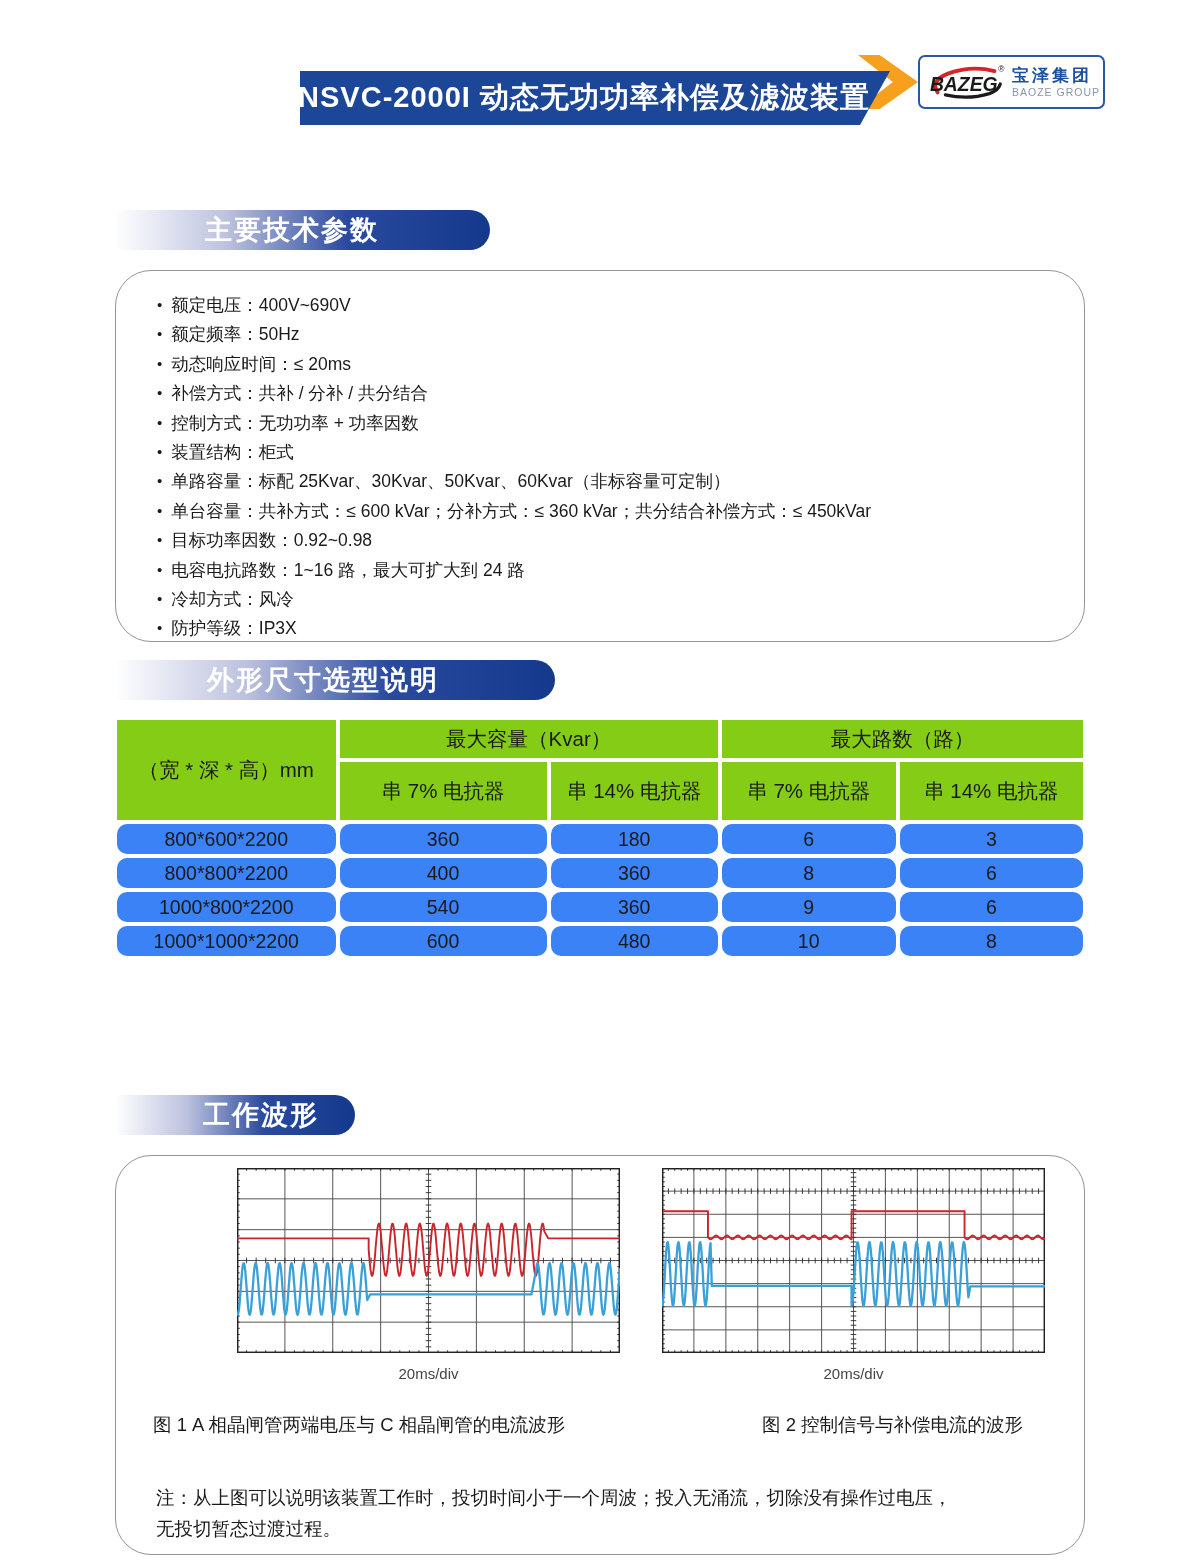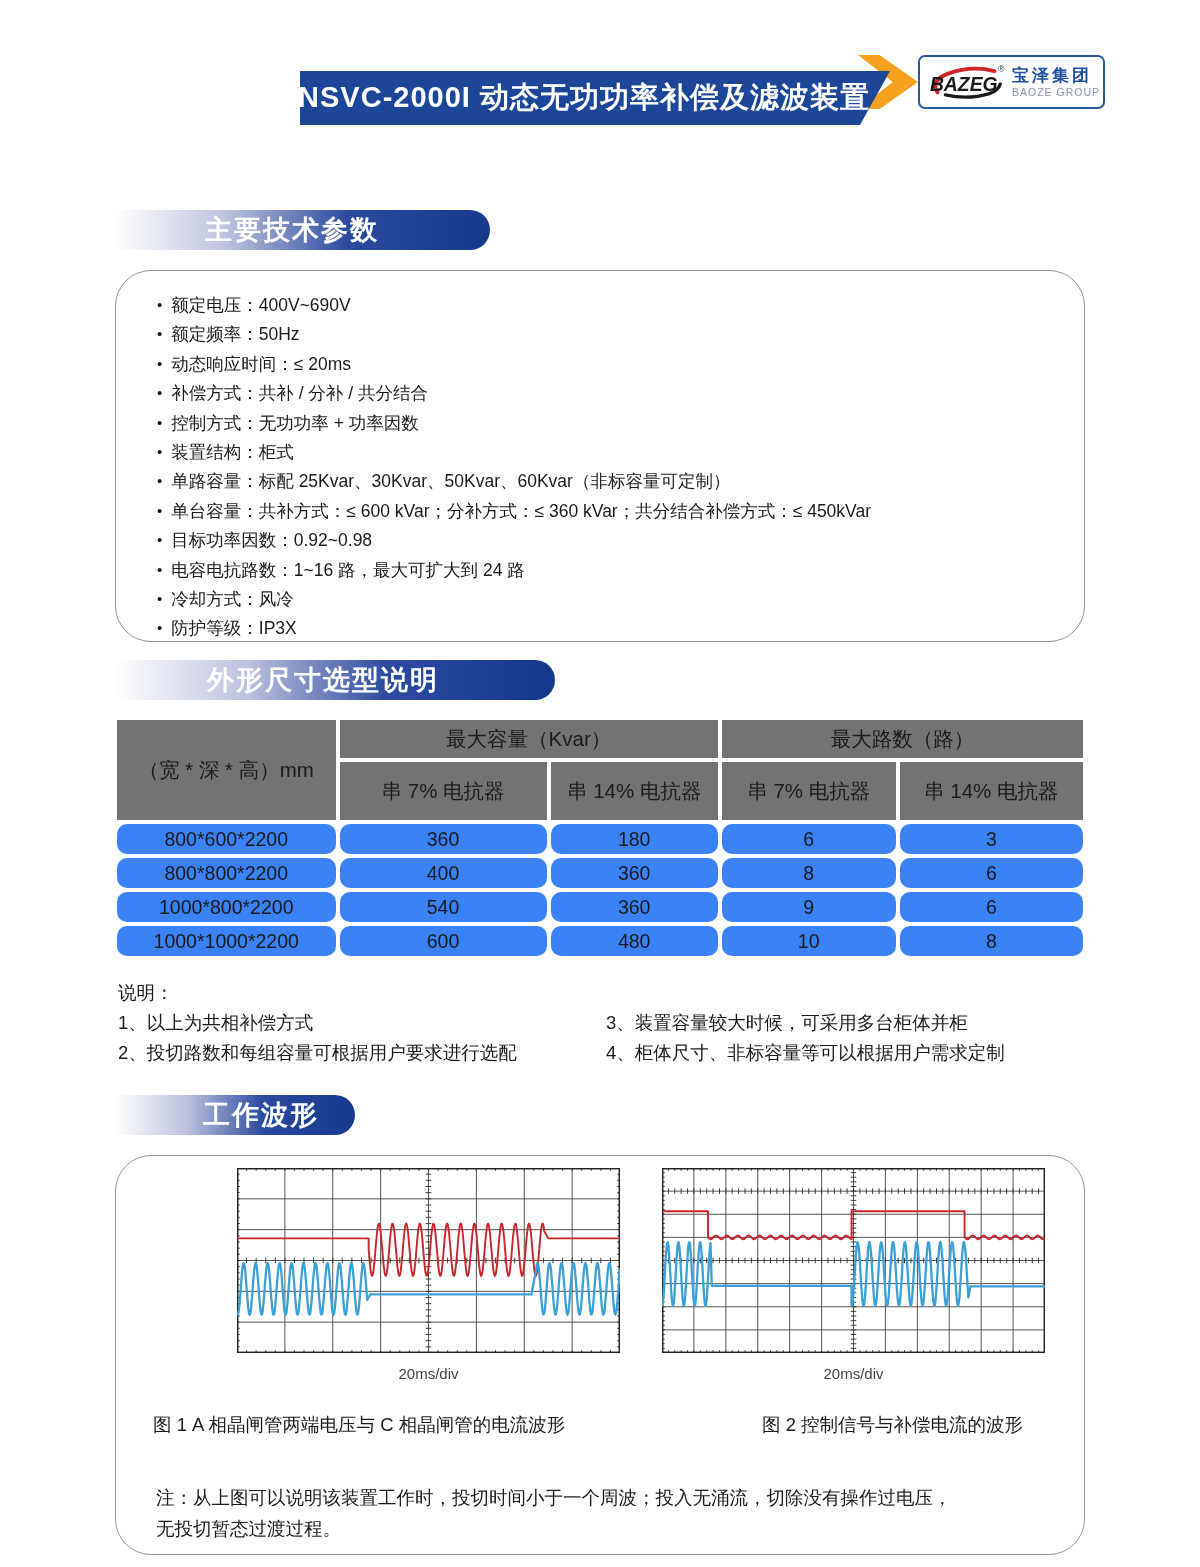--- a/index.html
+++ b/index.html
@@ -31,21 +31,21 @@
 
   
   .params-box { position:absolute; left:115px; top:270px; width:970px; height:372px;
     border:1.5px solid #949494; border-radius:36px; padding:20px 24px 0 41px; }
   .spec-item { font-size:17.5px; line-height:28.4px; white-space:nowrap; }
   .bullet { font-size:15px; margin-right:9px; position:relative; top:-1px; }
 
   
   .dims-table { position:absolute; left:113px; top:716px; width:974px; border-collapse:separate;
     border-spacing:4px; table-layout:fixed; }
-  .dims-table th { background:#737373; font-weight:normal; font-size:20.5px; text-align:center; vertical-align:middle; }
+  .dims-table th { background:#84cc16; font-weight:normal; font-size:20.5px; text-align:center; vertical-align:middle; }
   .dims-table td { background:#3b82f6; font-size:19.5px; text-align:center; vertical-align:middle; height:30px;border-radius:10px; }
   .dims-table .gh { height:38px; }
   .dims-table .sh { height:58px; }
 
   .dims-notes { position:absolute; left:118px; top:978px; width:967px; font-size:18.5px; line-height:30px; }
   .dims-notes .cols { display:flex; }
   .dims-notes .col-l { width:488px; }
   .dims-notes .col-r { flex:1; }
 
   
@@ -150,33 +150,20 @@
         <tr>
           <td>1000*1000*2200</td>
           <td>600</td>
           <td>480</td>
           <td>10</td>
           <td>8</td>
         </tr>
       </tbody>
   </table>
 
-  <div class="dims-notes">
-    <div>说明：</div>
-    <div class="cols">
-      <div class="col-l">
-          <div>1、以上为共相补偿方式</div>
-          <div>2、投切路数和每组容量可根据用户要求进行选配</div>
-        </div>
-      <div class="col-r">
-          <div>3、装置容量较大时候，可采用多台柜体并柜</div>
-          <div>4、柜体尺寸、非标容量等可以根据用户需求定制</div>
-        </div>
-    </div>
-  </div>
 
   <div class="badge badge-wave">工作波形</div>
   <div class="wave-box">
     <div class="figure f1">
       <svg class="scope" preserveAspectRatio="none" viewBox="0 0 400 192">
           <path d="M0.0 0 V192 M50.0 0 V192 M100.0 0 V192 M150.0 0 V192 M200.0 0 V192 M250.0 0 V192 M300.0 0 V192 M350.0 0 V192 M400.0 0 V192 M0 0.0 H400 M0 32.0 H400 M0 64.0 H400 M0 96.0 H400 M0 128.0 H400 M0 160.0 H400 M0 192.0 H400 " fill="none" stroke="#4d4d4d" stroke-width="1" stroke-linejoin="round" stroke-linecap="round"></path>
           <path d="M0.0 -2.5 V2.5 M10.0 -2.5 V2.5 M20.0 -2.5 V2.5 M30.0 -2.5 V2.5 M40.0 -2.5 V2.5 M50.0 -2.5 V2.5 M60.0 -2.5 V2.5 M70.0 -2.5 V2.5 M80.0 -2.5 V2.5 M90.0 -2.5 V2.5 M100.0 -2.5 V2.5 M110.0 -2.5 V2.5 M120.0 -2.5 V2.5 M130.0 -2.5 V2.5 M140.0 -2.5 V2.5 M150.0 -2.5 V2.5 M160.0 -2.5 V2.5 M170.0 -2.5 V2.5 M180.0 -2.5 V2.5 M190.0 -2.5 V2.5 M200.0 -2.5 V2.5 M210.0 -2.5 V2.5 M220.0 -2.5 V2.5 M230.0 -2.5 V2.5 M240.0 -2.5 V2.5 M250.0 -2.5 V2.5 M260.0 -2.5 V2.5 M270.0 -2.5 V2.5 M280.0 -2.5 V2.5 M290.0 -2.5 V2.5 M300.0 -2.5 V2.5 M310.0 -2.5 V2.5 M320.0 -2.5 V2.5 M330.0 -2.5 V2.5 M340.0 -2.5 V2.5 M350.0 -2.5 V2.5 M360.0 -2.5 V2.5 M370.0 -2.5 V2.5 M380.0 -2.5 V2.5 M390.0 -2.5 V2.5 M400.0 -2.5 V2.5 M0.0 93.5 V98.5 M10.0 93.5 V98.5 M20.0 93.5 V98.5 M30.0 93.5 V98.5 M40.0 93.5 V98.5 M50.0 93.5 V98.5 M60.0 93.5 V98.5 M70.0 93.5 V98.5 M80.0 93.5 V98.5 M90.0 93.5 V98.5 M100.0 93.5 V98.5 M110.0 93.5 V98.5 M120.0 93.5 V98.5 M130.0 93.5 V98.5 M140.0 93.5 V98.5 M150.0 93.5 V98.5 M160.0 93.5 V98.5 M170.0 93.5 V98.5 M180.0 93.5 V98.5 M190.0 93.5 V98.5 M200.0 93.5 V98.5 M210.0 93.5 V98.5 M220.0 93.5 V98.5 M230.0 93.5 V98.5 M240.0 93.5 V98.5 M250.0 93.5 V98.5 M260.0 93.5 V98.5 M270.0 93.5 V98.5 M280.0 93.5 V98.5 M290.0 93.5 V98.5 M300.0 93.5 V98.5 M310.0 93.5 V98.5 M320.0 93.5 V98.5 M330.0 93.5 V98.5 M340.0 93.5 V98.5 M350.0 93.5 V98.5 M360.0 93.5 V98.5 M370.0 93.5 V98.5 M380.0 93.5 V98.5 M390.0 93.5 V98.5 M400.0 93.5 V98.5 M0.0 189.5 V194.5 M10.0 189.5 V194.5 M20.0 189.5 V194.5 M30.0 189.5 V194.5 M40.0 189.5 V194.5 M50.0 189.5 V194.5 M60.0 189.5 V194.5 M70.0 189.5 V194.5 M80.0 189.5 V194.5 M90.0 189.5 V194.5 M100.0 189.5 V194.5 M110.0 189.5 V194.5 M120.0 189.5 V194.5 M130.0 189.5 V194.5 M140.0 189.5 V194.5 M150.0 189.5 V194.5 M160.0 189.5 V194.5 M170.0 189.5 V194.5 M180.0 189.5 V194.5 M190.0 189.5 V194.5 M200.0 189.5 V194.5 M210.0 189.5 V194.5 M220.0 189.5 V194.5 M230.0 189.5 V194.5 M240.0 189.5 V194.5 M250.0 189.5 V194.5 M260.0 189.5 V194.5 M270.0 189.5 V194.5 M280.0 189.5 V194.5 M290.0 189.5 V194.5 M300.0 189.5 V194.5 M310.0 189.5 V194.5 M320.0 189.5 V194.5 M330.0 189.5 V194.5 M340.0 189.5 V194.5 M350.0 189.5 V194.5 M360.0 189.5 V194.5 M370.0 189.5 V194.5 M380.0 189.5 V194.5 M390.0 189.5 V194.5 M400.0 189.5 V194.5 M-2.5 0.0 H2.5 M-2.5 6.4 H2.5 M-2.5 12.8 H2.5 M-2.5 19.2 H2.5 M-2.5 25.6 H2.5 M-2.5 32.0 H2.5 M-2.5 38.4 H2.5 M-2.5 44.8 H2.5 M-2.5 51.2 H2.5 M-2.5 57.6 H2.5 M-2.5 64.0 H2.5 M-2.5 70.4 H2.5 M-2.5 76.8 H2.5 M-2.5 83.2 H2.5 M-2.5 89.6 H2.5 M-2.5 96.0 H2.5 M-2.5 102.4 H2.5 M-2.5 108.8 H2.5 M-2.5 115.2 H2.5 M-2.5 121.6 H2.5 M-2.5 128.0 H2.5 M-2.5 134.4 H2.5 M-2.5 140.8 H2.5 M-2.5 147.2 H2.5 M-2.5 153.6 H2.5 M-2.5 160.0 H2.5 M-2.5 166.4 H2.5 M-2.5 172.8 H2.5 M-2.5 179.2 H2.5 M-2.5 185.6 H2.5 M197.5 0.0 H202.5 M197.5 6.4 H202.5 M197.5 12.8 H202.5 M197.5 19.2 H202.5 M197.5 25.6 H202.5 M197.5 32.0 H202.5 M197.5 38.4 H202.5 M197.5 44.8 H202.5 M197.5 51.2 H202.5 M197.5 57.6 H202.5 M197.5 64.0 H202.5 M197.5 70.4 H202.5 M197.5 76.8 H202.5 M197.5 83.2 H202.5 M197.5 89.6 H202.5 M197.5 96.0 H202.5 M197.5 102.4 H202.5 M197.5 108.8 H202.5 M197.5 115.2 H202.5 M197.5 121.6 H202.5 M197.5 128.0 H202.5 M197.5 134.4 H202.5 M197.5 140.8 H202.5 M197.5 147.2 H202.5 M197.5 153.6 H202.5 M197.5 160.0 H202.5 M197.5 166.4 H202.5 M197.5 172.8 H202.5 M197.5 179.2 H202.5 M197.5 185.6 H202.5 M397.5 0.0 H402.5 M397.5 6.4 H402.5 M397.5 12.8 H402.5 M397.5 19.2 H402.5 M397.5 25.6 H402.5 M397.5 32.0 H402.5 M397.5 38.4 H402.5 M397.5 44.8 H402.5 M397.5 51.2 H402.5 M397.5 57.6 H402.5 M397.5 64.0 H402.5 M397.5 70.4 H402.5 M397.5 76.8 H402.5 M397.5 83.2 H402.5 M397.5 89.6 H402.5 M397.5 96.0 H402.5 M397.5 102.4 H402.5 M397.5 108.8 H402.5 M397.5 115.2 H402.5 M397.5 121.6 H402.5 M397.5 128.0 H402.5 M397.5 134.4 H402.5 M397.5 140.8 H402.5 M397.5 147.2 H402.5 M397.5 153.6 H402.5 M397.5 160.0 H402.5 M397.5 166.4 H402.5 M397.5 172.8 H402.5 M397.5 179.2 H402.5 M397.5 185.6 H402.5 " fill="none" stroke="#333" stroke-width="1" stroke-linejoin="round" stroke-linecap="round"></path>
           <rect x="0.75" y="0.75" width="398.5" height="190.5" fill="none" stroke="#222" stroke-width="1.5"></rect>
           <path d="M0.0 73.0 L137.5 73.0 L137.5 84.8 L138.2 92.7 L138.8 99.9 L139.5 105.8 L140.2 109.9 L140.8 111.9 L141.5 111.5 L142.2 108.8 L142.8 104.1 L143.5 97.7 L144.2 90.2 L144.8 82.2 L145.5 74.5 L146.2 67.6 L146.8 62.2 L147.5 58.8 L148.2 57.6 L148.8 58.7 L149.5 62.1 L150.2 67.4 L150.8 74.2 L151.5 82.0 L152.2 89.9 L152.8 97.5 L153.5 103.9 L154.2 108.7 L154.8 111.4 L155.5 111.9 L156.2 110.0 L156.9 106.0 L157.5 100.1 L158.2 92.9 L158.9 85.1 L159.5 77.2 L160.2 69.9 L160.9 64.0 L161.5 59.8 L162.2 57.8 L162.9 58.1 L163.5 60.7 L164.2 65.3 L164.9 71.7 L165.5 79.2 L166.2 87.1 L166.9 94.9 L167.5 101.8 L168.2 107.2 L168.9 110.7 L169.5 112.0 L170.2 110.9 L170.9 107.6 L171.5 102.4 L172.2 95.6 L172.9 87.9 L173.5 79.9 L174.2 72.4 L174.9 65.9 L175.5 61.0 L176.2 58.2 L176.9 57.7 L177.5 59.5 L178.2 63.5 L178.9 69.3 L179.5 76.4 L180.2 84.3 L180.9 92.2 L181.5 99.5 L182.2 105.5 L182.9 109.7 L183.5 111.8 L184.2 111.6 L184.9 109.1 L185.5 104.5 L186.2 98.2 L186.9 90.7 L187.5 82.8 L188.2 75.0 L188.9 68.0 L189.5 62.6 L190.2 59.0 L190.9 57.6 L191.5 58.6 L192.2 61.8 L192.9 67.0 L193.6 73.7 L194.2 81.4 L194.9 89.4 L195.6 97.0 L196.2 103.5 L196.9 108.4 L197.6 111.3 L198.2 111.9 L198.9 110.2 L199.6 106.3 L200.2 100.6 L200.9 93.5 L201.6 85.6 L202.2 77.7 L202.9 70.4 L203.6 64.3 L204.2 60.0 L204.9 57.8 L205.6 58.0 L206.2 60.4 L206.9 65.0 L207.6 71.2 L208.2 78.6 L208.9 86.6 L209.6 94.4 L210.2 101.3 L210.9 106.9 L211.6 110.5 L212.2 112.0 L212.9 111.1 L213.6 107.9 L214.2 102.8 L214.9 96.1 L215.6 88.4 L216.2 80.5 L216.9 72.9 L217.6 66.3 L218.2 61.3 L218.9 58.3 L219.6 57.6 L220.2 59.3 L220.9 63.1 L221.6 68.8 L222.2 75.9 L222.9 83.7 L223.6 91.7 L224.2 99.0 L224.9 105.1 L225.6 109.5 L226.2 111.7 L226.9 111.7 L227.6 109.3 L228.2 104.8 L228.9 98.6 L229.6 91.2 L230.3 83.3 L230.9 75.5 L231.6 68.5 L232.3 62.9 L232.9 59.1 L233.6 57.6 L234.3 58.4 L234.9 61.5 L235.6 66.6 L236.3 73.3 L236.9 80.9 L237.6 88.9 L238.3 96.5 L238.9 103.1 L239.6 108.2 L240.3 111.2 L240.9 112.0 L241.6 110.4 L242.3 106.6 L242.9 101.0 L243.6 94.0 L244.3 86.1 L244.9 78.2 L245.6 70.8 L246.3 64.7 L246.9 60.2 L247.6 57.9 L248.3 57.9 L248.9 60.2 L249.6 64.6 L250.3 70.8 L250.9 78.1 L251.6 86.0 L252.3 93.9 L252.9 100.9 L253.6 106.6 L254.3 110.4 L254.9 112.0 L255.6 111.2 L256.3 108.2 L256.9 103.2 L257.6 96.6 L258.3 89.0 L258.9 81.0 L259.6 73.3 L260.3 66.7 L260.9 61.6 L261.6 58.5 L262.3 57.6 L262.9 59.1 L263.6 62.8 L264.3 68.4 L264.9 75.4 L265.6 83.2 L266.3 91.1 L267.0 98.5 L267.6 104.8 L268.3 109.3 L269.0 111.7 L269.6 111.8 L270.3 109.5 L271.0 105.2 L271.6 99.1 L272.3 91.7 L273.0 83.8 L273.6 76.0 L274.3 68.9 L275.0 63.2 L275.6 59.3 L276.3 57.7 L277.0 58.3 L277.6 61.3 L278.3 66.2 L279.0 72.8 L279.6 80.4 L280.3 88.3 L281.0 96.0 L281.6 102.7 L282.3 107.9 L283.0 111.1 L283.6 112.0 L284.3 110.6 L285.0 106.9 L285.6 101.4 L286.3 94.5 L287.0 86.7 L287.6 78.7 L288.3 71.3 L289.0 65.0 L289.6 60.5 L290.3 58.0 L291.0 57.8 L291.6 60.0 L292.3 64.2 L293.0 70.3 L293.6 77.6 L294.3 85.5 L295.0 93.4 L295.6 100.5 L296.3 106.3 L297.0 110.2 L297.6 111.9 L298.3 111.3 L299.0 108.5 L299.6 103.6 L300.3 97.1 L301.0 89.5 L301.6 81.5 L302.3 73.8 L303.0 67.1 L303.7 61.9 L304.3 58.6 L305.0 57.6 L305.7 58.9 L306.3 62.5 L307.0 68.0 L307.7 74.9 L308.3 82.7 L309.0 90.6 L309.7 98.1 L310.3 104.4 L311.0 109.0 L311.7 111.6 L312.3 111.8 L313.0 109.7 L313.7 105.5 L314.3 99.5 L315.0 92.3 L315.7 84.4 L316.3 76.5 L317.0 69.3 L317.7 63.5 L318.3 59.5 L319.0 57.7 L319.7 58.2 L320.3 61.0 L321.0 65.8 L325.0 73.0 L400.0 73.0 " fill="none" stroke="#c9252b" stroke-width="2" stroke-linejoin="round" stroke-linecap="round"></path>
           <path d="M0.0 150.5 L0.7 152.3 L1.3 151.1 L2.0 147.1 L2.7 140.6 L3.3 132.5 L4.0 123.6 L4.7 114.9 L5.3 107.3 L6.0 101.8 L6.7 98.9 L7.3 99.0 L8.0 102.0 L8.7 107.6 L9.3 115.2 L10.0 123.9 L10.7 132.8 L11.3 140.9 L12.0 147.3 L12.7 151.2 L13.3 152.3 L14.0 150.4 L14.7 145.7 L15.3 138.7 L16.0 130.3 L16.7 121.3 L17.3 112.8 L18.0 105.7 L18.7 100.8 L19.3 98.6 L20.0 99.4 L20.7 103.1 L21.3 109.3 L22.0 117.3 L22.7 126.2 L23.3 135.0 L24.0 142.7 L24.7 148.5 L25.3 151.8 L26.0 152.1 L26.7 149.4 L27.3 144.1 L28.0 136.7 L28.7 128.1 L29.3 119.1 L30.0 110.9 L30.7 104.3 L31.3 100.0 L32.0 98.6 L32.7 100.1 L33.3 104.5 L34.0 111.2 L34.7 119.5 L35.3 128.4 L36.0 137.0 L36.7 144.4 L37.3 149.6 L38.0 152.1 L38.7 151.7 L39.3 148.3 L40.0 142.4 L40.7 134.7 L41.3 125.8 L42.0 117.0 L42.7 109.1 L43.3 103.0 L44.0 99.4 L44.7 98.7 L45.3 101.0 L46.0 106.0 L46.7 113.1 L47.3 121.7 L48.0 130.6 L48.7 139.0 L49.3 145.9 L50.0 150.5 L50.7 152.3 L51.3 151.1 L52.0 147.1 L52.7 140.6 L53.3 132.5 L54.0 123.6 L54.7 114.9 L55.3 107.3 L56.0 101.8 L56.7 98.9 L57.3 99.0 L58.0 102.0 L58.7 107.6 L59.3 115.2 L60.0 123.9 L60.7 132.8 L61.3 140.9 L62.0 147.3 L62.7 151.2 L63.3 152.3 L64.0 150.4 L64.7 145.7 L65.3 138.7 L66.0 130.3 L66.7 121.3 L67.3 112.8 L68.0 105.7 L68.7 100.8 L69.3 98.6 L70.0 99.4 L70.7 103.1 L71.3 109.3 L72.0 117.3 L72.7 126.2 L73.3 135.0 L74.0 142.7 L74.7 148.5 L75.3 151.8 L76.0 152.1 L76.7 149.4 L77.3 144.1 L78.0 136.7 L78.7 128.1 L79.3 119.1 L80.0 110.9 L80.7 104.3 L81.3 100.0 L82.0 98.6 L82.7 100.1 L83.3 104.5 L84.0 111.2 L84.7 119.5 L85.3 128.4 L86.0 137.0 L86.7 144.4 L87.3 149.6 L88.0 152.1 L88.7 151.7 L89.3 148.3 L90.0 142.4 L90.7 134.7 L91.3 125.8 L92.0 117.0 L92.7 109.1 L93.3 103.0 L94.0 99.4 L94.7 98.7 L95.3 101.0 L96.0 106.0 L96.7 113.1 L97.3 121.7 L98.0 130.6 L98.7 139.0 L99.3 145.9 L100.0 150.5 L100.7 152.3 L101.3 151.1 L102.0 147.1 L102.7 140.6 L103.3 132.5 L104.0 123.6 L104.7 114.9 L105.3 107.3 L106.0 101.8 L106.7 98.9 L107.3 99.0 L108.0 102.0 L108.7 107.6 L109.3 115.2 L110.0 123.9 L110.7 132.8 L111.3 140.9 L112.0 147.3 L112.7 151.2 L113.3 152.3 L114.0 150.4 L114.7 145.7 L115.3 138.7 L116.0 130.3 L116.7 121.3 L117.3 112.8 L118.0 105.7 L118.7 100.8 L119.3 98.6 L120.0 99.4 L120.7 103.1 L121.3 109.3 L122.0 117.3 L122.7 126.2 L123.3 135.0 L124.0 142.7 L124.7 148.5 L125.3 151.8 L126.0 152.1 L126.7 149.4 L127.3 144.1 L128.0 136.7 L128.7 128.1 L129.3 119.1 L130.0 110.9 L130.7 104.3 L131.3 100.0 L132.0 98.6 L132.7 100.1 L133.3 104.5 L134.0 111.2 L134.7 119.5 L135.3 128.4 L136.0 137.0 L139.0 131.2 L307.5 131.2 L312.5 105.1 L313.2 100.4 L313.8 98.6 L314.5 99.7 L315.2 103.7 L315.8 110.2 L316.5 118.3 L317.2 127.2 L317.8 136.0 L318.5 143.5 L319.2 149.1 L319.8 152.0 L320.5 151.9 L321.2 148.9 L321.9 143.3 L322.5 135.6 L323.2 126.9 L323.9 117.9 L324.5 109.9 L325.2 103.5 L325.9 99.6 L326.5 98.6 L327.2 100.6 L327.9 105.3 L328.5 112.4 L329.2 120.8 L329.9 129.8 L330.5 138.3 L331.2 145.4 L331.9 150.2 L332.5 152.3 L333.2 151.3 L333.9 147.5 L334.5 141.2 L335.2 133.2 L335.9 124.3 L336.5 115.5 L337.2 107.8 L337.9 102.1 L338.5 99.0 L339.2 98.9 L339.9 101.7 L340.6 107.1 L341.2 114.7 L341.9 123.4 L342.6 132.3 L343.2 140.5 L343.9 147.0 L344.6 151.1 L345.2 152.3 L345.9 150.5 L346.6 146.0 L347.2 139.1 L347.9 130.7 L348.6 121.7 L349.2 113.2 L349.9 106.0 L350.6 100.9 L351.2 98.7 L351.9 99.4 L352.6 103.0 L353.2 109.1 L353.9 117.1 L354.6 126.0 L355.2 134.8 L355.9 142.6 L356.6 148.4 L357.3 151.7 L357.9 152.1 L358.6 149.5 L359.3 144.2 L359.9 136.8 L360.6 128.1 L361.3 119.2 L361.9 110.9 L362.6 104.3 L363.3 100.0 L363.9 98.6 L364.6 100.1 L365.3 104.5 L365.9 111.2 L366.6 119.6 L367.3 128.5 L367.9 137.1 L368.6 144.5 L369.3 149.7 L369.9 152.1 L370.6 151.7 L371.3 148.2 L371.9 142.3 L372.6 134.4 L373.3 125.6 L374.0 116.7 L374.6 108.8 L375.3 102.8 L376.0 99.3 L376.6 98.7 L377.3 101.1 L378.0 106.2 L378.6 113.5 L379.3 122.1 L380.0 131.1 L380.6 139.4 L381.3 146.2 L382.0 150.7 L382.6 152.3 L383.3 151.0 L384.0 146.8 L384.6 140.2 L385.3 132.0 L386.0 123.0 L386.6 114.3 L387.3 106.9 L388.0 101.5 L388.6 98.8 L389.3 99.1 L390.0 102.3 L390.6 108.1 L391.3 115.9 L392.0 124.7 L392.7 133.6 L393.3 141.5 L394.0 147.7 L394.7 151.4 L395.3 152.2 L396.0 150.0 L396.7 145.1 L397.3 138.0 L398.0 129.4 L398.7 120.4 L399.3 112.0 L400.0 105.1 " fill="none" stroke="#3aa0d8" stroke-width="2.4" stroke-linejoin="round" stroke-linecap="round"></path>

